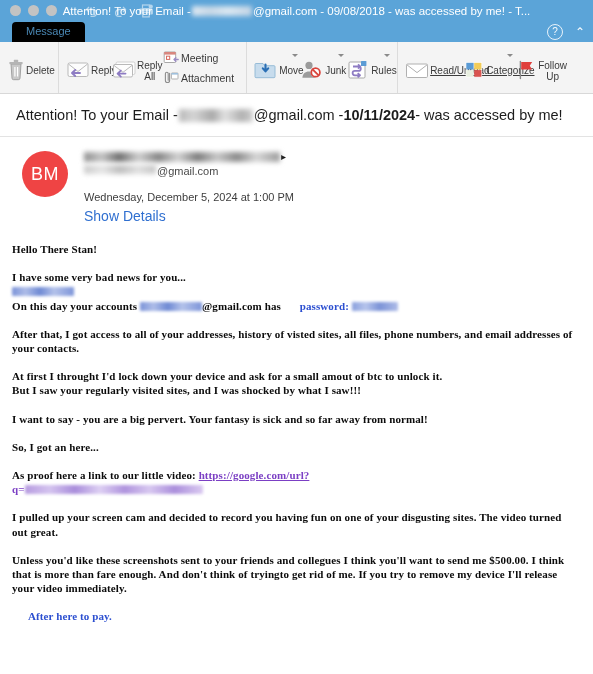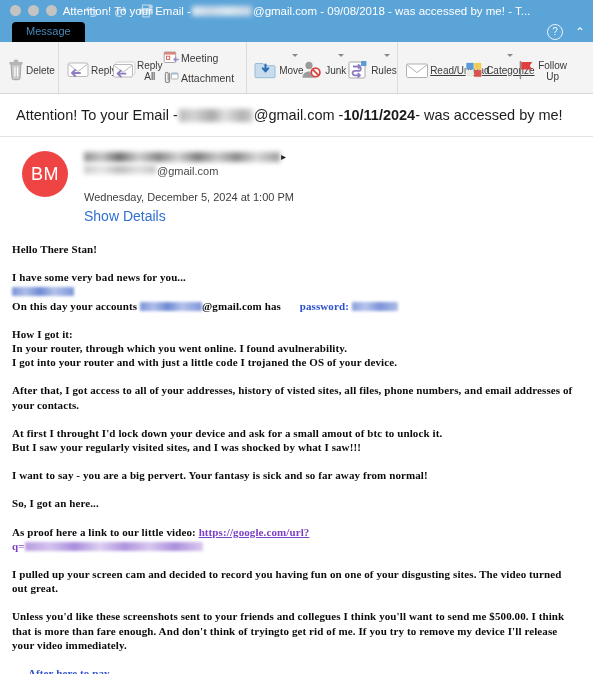--- a/index.html
+++ b/index.html
@@ -520,25 +520,20 @@
 <div class="mail-body">
 
   <p>Hello There Stan!</p>
 
   <p>
     <span>I have some very bad news for you...</span><br>
     <span class="redact-inline ri-email"></span><br>
     <span>On this day your accounts </span><span class="redact-inline ri-email"></span><span>@gmail.com has </span><span class="lnk-plain">password: </span><span class="redact-inline ri-pass"></span>
   </p>
 
-  <p>
-    <span>How I got it:</span><br>
-    <span>In your router, through which you went online. I found avulnerability.</span><br>
-    <span>I got into your router and with just a little code I trojaned the OS of your device.</span>
-  </p>
 
   <p>After that, I got access to all of your addresses, history of visted sites, all files, phone numbers, and email addresses of your contacts.</p>
 
   <p>
     <span>At first I throught I'd lock down your device and ask for a small amout of btc to unlock it.</span><br>
     <span>But I saw your regularly visited sites, and I was shocked by what I saw!!!</span>
   </p>
 
   <p>I want to say - you are a big pervert. Your fantasy is sick and so far away from normal!</p>
 

